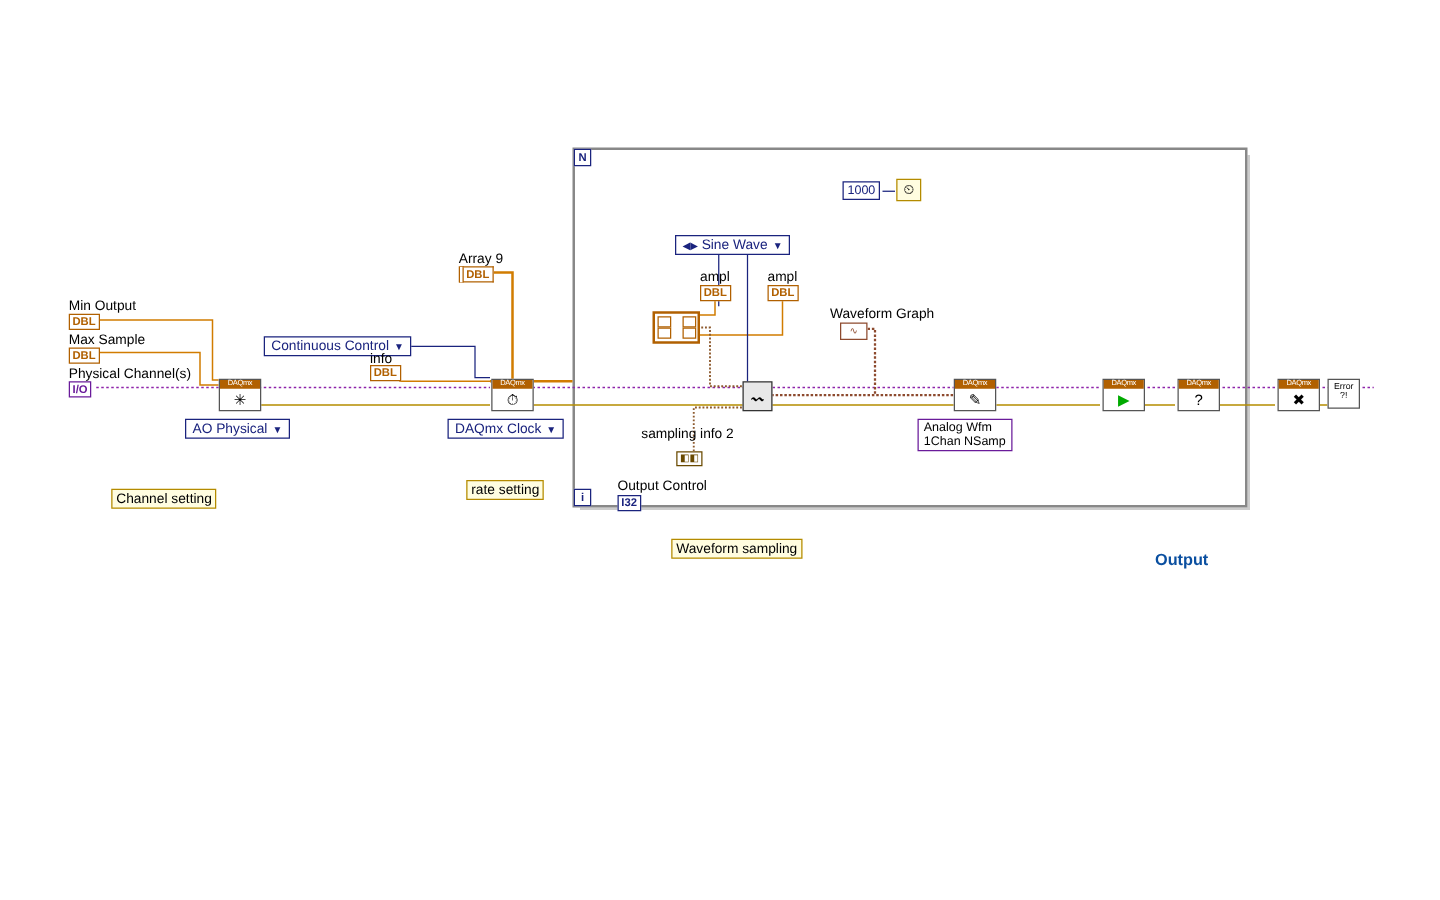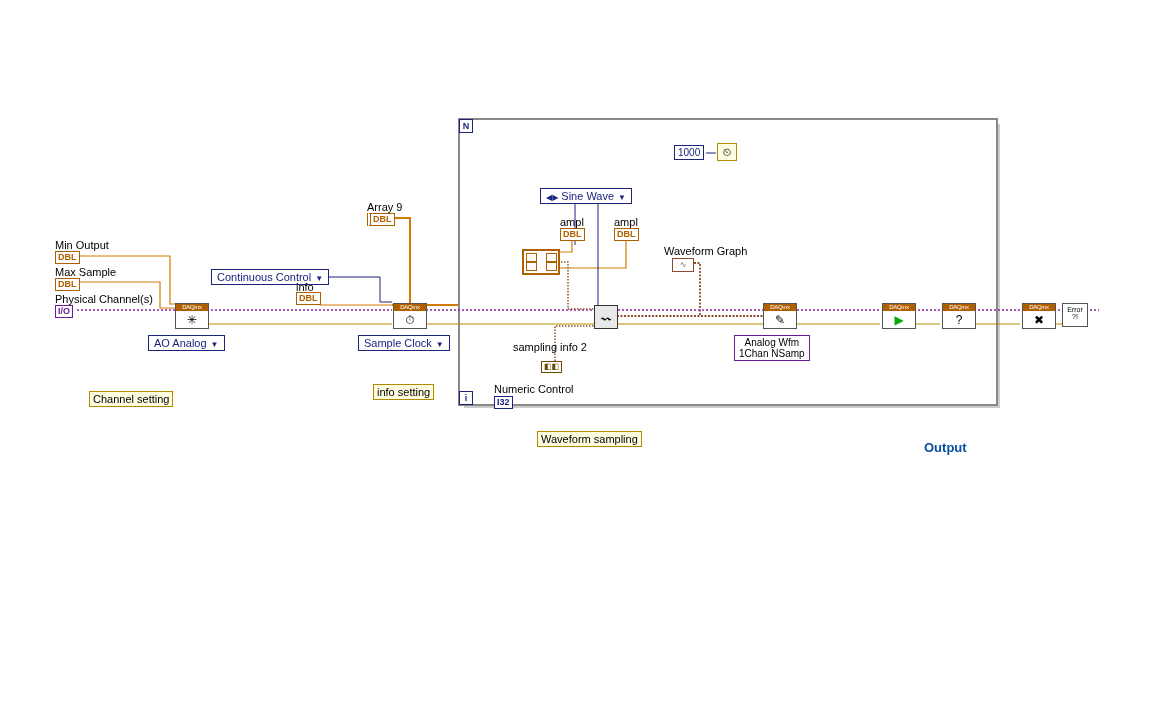--- a/index.html
+++ b/index.html
@@ -9,21 +9,21 @@
   .selector{position:absolute;border:1px solid #1a237e;background:#fff;padding:1px 5px 1px 5px;color:#1a237e;font-size:11px}
   .selector:after{content:"▼";font-size:8px;margin-left:4px;color:#1a237e}
   .selector.pre:before{content:"◀▶";font-size:8px;margin-right:3px;color:#1a237e}
   .dbl{position:absolute;border:1px solid #b16000;background:#fff;color:#b16000;font-size:9px;font-weight:bold;padding:0 2px;line-height:11px}
   .dbl.arr{border-left:4px double #b16000}
   .io{position:absolute;border:1px solid #6a1b9a;background:#fff;color:#6a1b9a;font-size:9px;font-weight:bold;padding:0 2px;line-height:11px}
   .i32{position:absolute;border:1px solid #1a237e;background:#fff;color:#1a237e;font-size:9px;font-weight:bold;padding:0 2px;line-height:11px}
   .daqbox{position:absolute;width:32px;height:24px;background:#fff;border:1px solid #555}
   .daqhdr{height:7px;background:#b16000;color:#fff;font-size:6px;line-height:7px;text-align:center;letter-spacing:-.3px}
   .daqbody{height:17px;display:flex;align-items:center;justify-content:center;font-size:12px}
-  .below-sel{position:absolute;border:1px solid #6a1b9a;background:#fff;color:#000;font-size:10px;padding:1px 4px;text-align:center;line-height:11px}
+  .below-sel{position:absolute;border:1px solid #6a1b9a;background:#fff;color:#000;font-size:10px;padding:1px 4px;text-align:left;line-height:11px}
   .forloop{position:absolute;border:2px solid #888;background:#fff}
   .forloop .N{position:absolute;top:-1px;left:-1px;width:12px;height:12px;border:1px solid #1a237e;background:#fff;color:#1a237e;font-size:9px;text-align:center;line-height:12px;font-weight:bold}
   .forloop .i{position:absolute;bottom:-1px;left:-1px;width:12px;height:12px;border:1px solid #1a237e;background:#fff;color:#1a237e;font-size:9px;text-align:center;line-height:12px;font-weight:bold}
   .mssel{position:absolute;border:1px solid #1a237e;background:#fff;color:#1a237e;font-size:10px;padding:0 3px;line-height:13px}
   .clockbox{position:absolute;width:18px;height:16px;border:1px solid #b48a00;background:#fffde0;display:flex;align-items:center;justify-content:center;font-size:11px}
   .bundle{position:absolute;width:34px;height:22px;border:2px solid #b16000;background:#fff}
   .bundle .cell{position:absolute;width:9px;height:7px;border:1px solid #b16000}
   .siggen{position:absolute;width:22px;height:22px;border:1px solid #333;background:#e8e8e8;display:flex;align-items:center;justify-content:center;font-size:10px}
   .graphterm{position:absolute;width:20px;height:12px;border:1px solid #8d4a2e;background:#fff;color:#8d4a2e;font-size:8px;text-align:center;line-height:11px}
   .errterm{position:absolute;width:26px;height:24px;border:1px solid #555;background:#fff;font-size:7px;text-align:center;padding-top:2px;box-sizing:border-box}
@@ -77,37 +77,37 @@
   <div class="lbl" style="left:55px;top:266px">Max Sample</div>
   <div class="dbl" style="left:55px;top:278px">DBL</div>
 
   <div class="lbl" style="left:55px;top:293px">Physical Channel(s)</div>
   <div class="io" style="left:55px;top:305px">I/O</div>
 
   <div class="daqbox" style="left:175px;top:303px">
     <div class="daqhdr">DAQmx</div>
     <div class="daqbody">✳</div>
   </div>
-  <div class="selector" style="left:148px;top:335px">AO Analog</div>
+  <div class="selector" style="left:148px;top:335px">AO Physical</div>
 
   <div class="selector" style="left:211px;top:269px">Continuous Control</div>
   <div class="lbl" style="left:296px;top:281px">info</div>
   <div class="dbl" style="left:296px;top:292px">DBL</div>
 
   <div class="lbl" style="left:367px;top:201px">Array 9</div>
   <div class="dbl arr" style="left:367px;top:213px">DBL</div>
 
   <div class="daqbox" style="left:393px;top:303px">
     <div class="daqhdr">DAQmx</div>
     <div class="daqbody">⏱</div>
   </div>
-  <div class="selector" style="left:358px;top:335px">Sample Clock</div>
+  <div class="selector" style="left:358px;top:335px">DAQmx Clock</div>
 
   <div class="lbl framed" style="left:89px;top:391px">Channel setting</div>
-  <div class="lbl framed" style="left:373px;top:384px">info setting</div>
+  <div class="lbl framed" style="left:373px;top:384px">rate setting</div>
   <div class="lbl framed" style="left:537px;top:431px">Waveform sampling</div>
 
   <div class="mssel" style="left:674px;top:145px">1000</div>
   <div class="clockbox" style="left:717px;top:143px">⏲</div>
 
   <div class="selector pre" style="left:540px;top:188px">Sine Wave</div>
 
   <div class="lbl" style="left:560px;top:216px">ampl</div>
   <div class="dbl" style="left:560px;top:228px">DBL</div>
   <div class="lbl" style="left:614px;top:216px">ampl</div>
@@ -121,21 +121,21 @@
   </div>
 
   <div class="lbl" style="left:664px;top:245px">Waveform Graph</div>
   <div class="graphterm" style="left:672px;top:258px">∿</div>
 
   <div class="siggen" style="left:594px;top:305px">〰</div>
 
   <div class="lbl" style="left:513px;top:341px">sampling info 2</div>
   <div class="samp" style="left:541px;top:361px">◧◧</div>
 
-  <div class="lbl" style="left:494px;top:383px">Numeric Control</div>
+  <div class="lbl" style="left:494px;top:383px">Output Control</div>
   <div class="i32" style="left:494px;top:396px">I32</div>
 
   <div class="daqbox" style="left:763px;top:303px">
     <div class="daqhdr">DAQmx</div>
     <div class="daqbody">✎</div>
   </div>
   <div class="below-sel" style="left:734px;top:335px;white-space:pre">Analog Wfm
 1Chan NSamp</div>
 
   <div class="daqbox" style="left:882px;top:303px">

